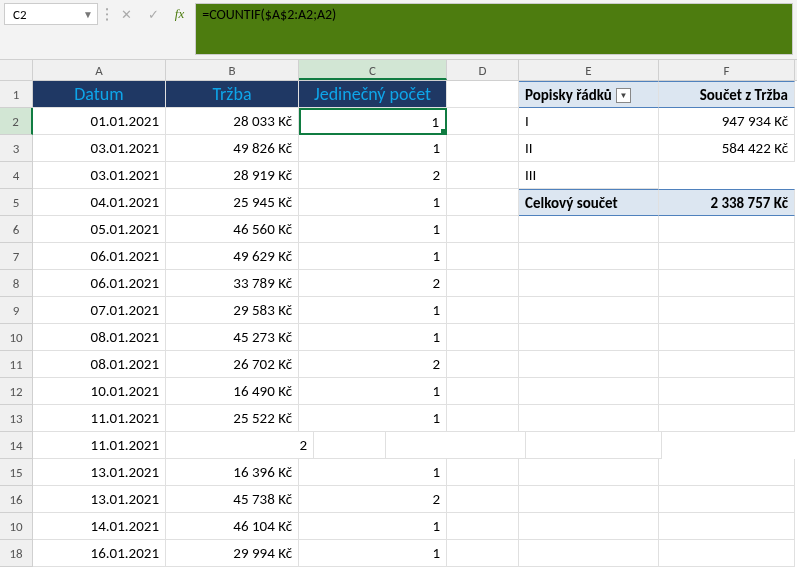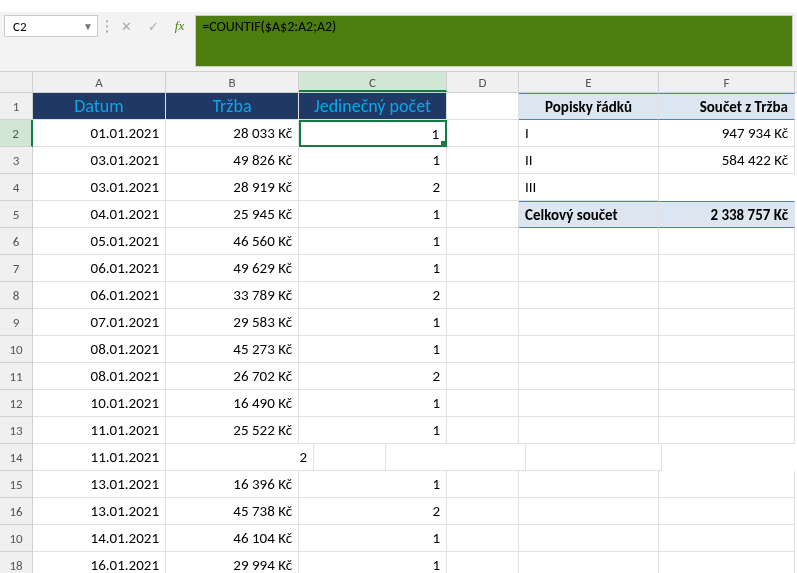--- a/index.html
+++ b/index.html
@@ -13,21 +13,20 @@
     color: #000;
   }
   .formula-bar {
     display: flex;
     align-items: flex-start;
     background: #f3f3f3;
     border-bottom: 1px solid #d0d0d0;
     padding: 3px 4px;
     height: 60px;
     gap: 6px;
-    margin-top: 12px;
   }
   .name-box {
     display: flex;
     align-items: center;
     background: #fff;
     border: 1px solid #ccc;
     height: 22px;
     padding: 0 4px 0 8px;
     width: 94px;
     font-size: 13px;
@@ -150,21 +149,20 @@
     background: #dce6f1;
     font-weight: bold;
     border-top: 1px solid #4f81bd;
     border-bottom: 1px solid #4f81bd;
   }
   .filter-wrap {
     display: inline-flex;
     align-items: center;
     justify-content: flex-start;
     width: 100%;
-    flex-direction: column;
   }
   .filter-btn {
     width: 15px;
     height: 15px;
     border: 1px solid #888;
     background: #fefefe;
     display: inline-flex;
     align-items: center;
     justify-content: center;
     font-size: 8px;

